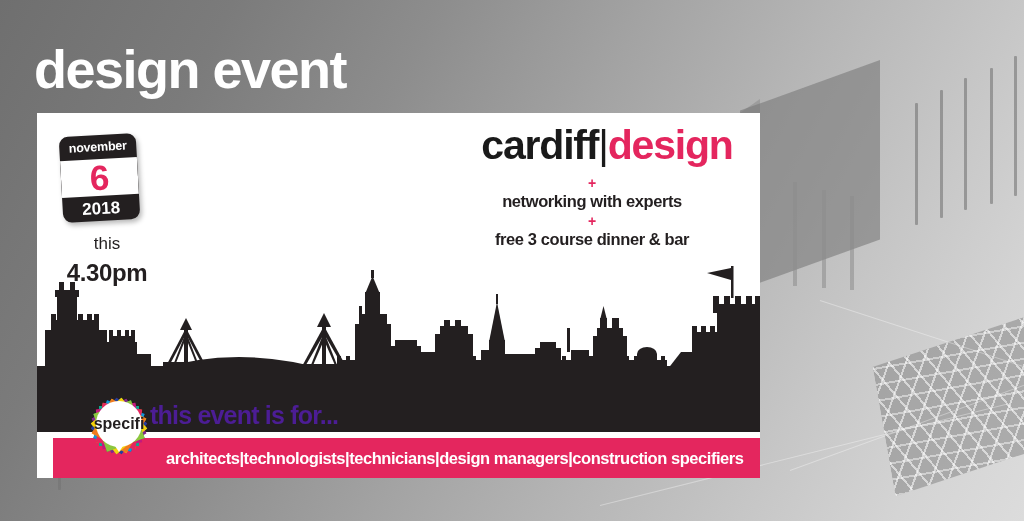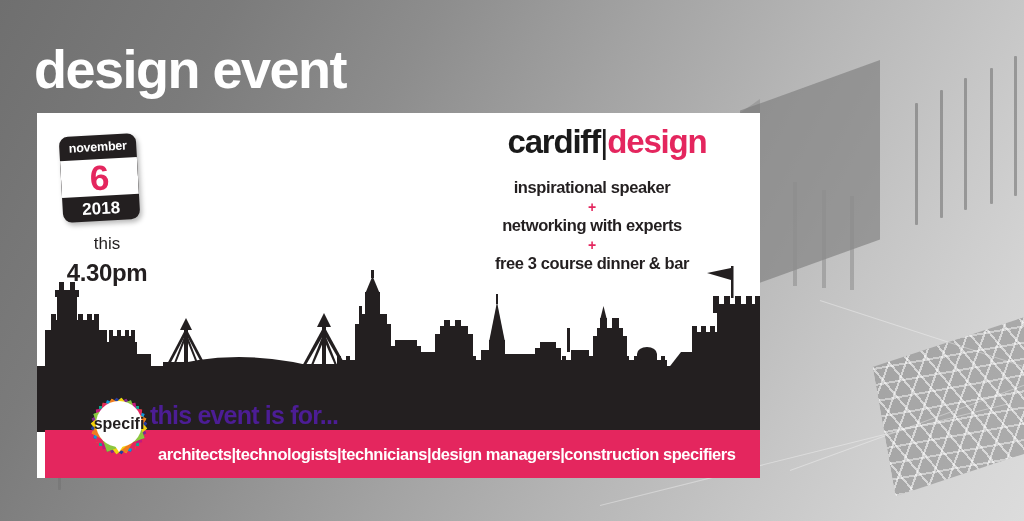--- a/index.html
+++ b/index.html
@@ -165,21 +165,21 @@
     letter-spacing: -0.4px;
   }
 
   
   #brand {
     position: absolute;
     left: 430px;
     top: 12px;
     width: 280px;
     text-align: center;
-    font-size: 33px;
+    font-size: 41px;
     font-weight: 700;
     letter-spacing: -1.2px;
     line-height: 1;
     white-space: nowrap;
   }
   #brand-first { color: #1a1a1a; }
   #brand-sep   { color: #1a1a1a; font-weight: 400; }
   #brand-second{ color: #e4265e; }
 
   
@@ -229,24 +229,24 @@
     color: #4c1d95;
     font-size: 25px;
     font-weight: 700;
     letter-spacing: -0.8px;
     line-height: 1;
   }
 
   
   #pink-band {
     position: absolute;
-    left: 8px;
+    left: 16px;
     bottom: 0;
     width: 723px;
-    height: 48px;
+    height: 40px;
     background: #e4265e;
     display: flex;
     align-items: center;
   }
   #audience-list {
     margin-left: 113px;
     color: #ffffff;
     font-size: 16.5px;
     font-weight: 700;
     letter-spacing: -0.45px;
@@ -313,21 +313,20 @@
     <div id="time-block">
       <div id="time-from">this</div>
       <div id="time-value">4.30pm</div>
     </div>
 
     <div id="brand">
       <span id="brand-first">cardiff</span><span id="brand-sep">|</span><span id="brand-second">design</span>
     </div>
 
     <div id="features">
-      <div class="feature-line">inspirational speaker</div>
       <div class="feature-plus">+</div>
       <div class="feature-line">networking with experts</div>
       <div class="feature-plus">+</div>
       <div class="feature-line">free 3 course dinner &amp; bar</div>
     </div>
 
     <svg id="skyline" viewBox="0 0 723 130" preserveAspectRatio="none" aria-hidden="true">
       <g fill="#231f20">
 
         <rect x="0" y="108" width="723" height="22"></rect>

